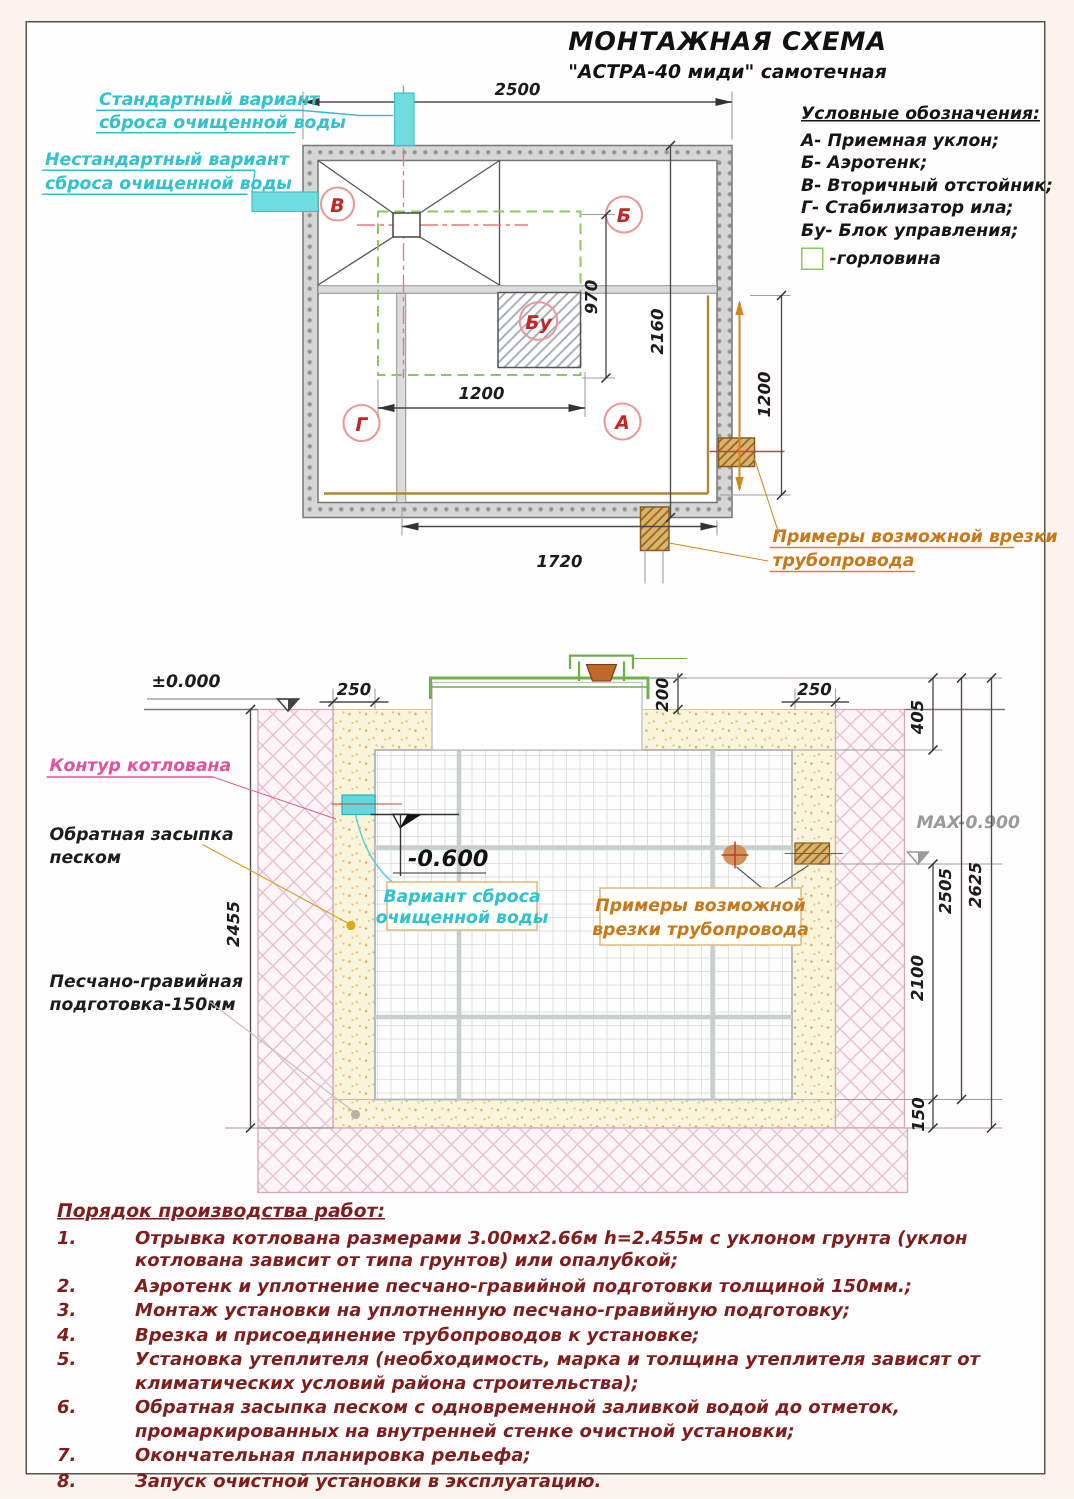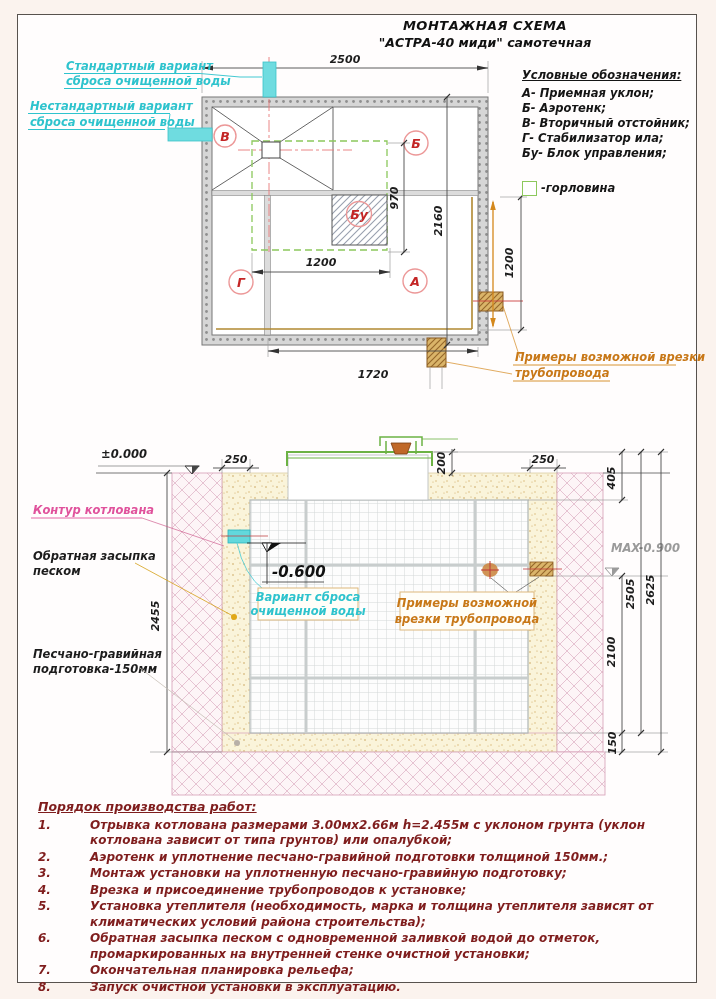--- a/index.html
+++ b/index.html
@@ -6,27 +6,27 @@
   body{width:716px;height:999px;position:relative;background:#fbf3ee;
        font-family:"DejaVu Sans",sans-serif;overflow:hidden;}
   .frame{position:absolute;left:17px;top:14px;width:678px;height:967px;
          background:#fffdfd;border:1.6px solid #57524e;}
   svg.draw{position:absolute;left:0;top:0;width:716px;height:999px;}
   svg text{font-family:"DejaVu Sans",sans-serif;}
 
   
   .title-block{position:absolute;left:330px;top:18px;width:310px;text-align:center;
                color:#111;font-style:italic;font-weight:bold;}
-  .title-l1{font-size:13px;letter-spacing:.5px;}
+  .title-l1{font-size:17px;letter-spacing:.5px;}
   .title-l2{font-size:12.5px;margin-top:2px;}
 
-  .legend{position:absolute;left:522px;top:68px;width:170px;font-style:italic;
+  .legend{position:absolute;left:534px;top:68px;width:170px;font-style:italic;
           font-weight:bold;font-size:11.5px;color:#151515;line-height:15px;}
   .legend-title{text-decoration:underline;margin-bottom:3px;}
-  .legend-neck{display:flex;align-items:center;margin-top:20px;}
+  .legend-neck{display:flex;align-items:center;margin-top:4px;}
   .neck-square{display:inline-block;width:13px;height:13px;border:1.4px solid #8cc85c;
                margin-right:4px;background:#fff;}
 
   .notes{position:absolute;left:33px;top:385px;width:655px;font-style:italic;
          font-weight:bold;font-size:12px;line-height:15.5px;color:#161616;}
   .note{margin-bottom:3px;}
   .note-marker{display:inline-block;width:15px;height:15px;line-height:15px;border-radius:50%;
                border:1.4px solid #ec9898;color:#c42626;font-size:10px;text-align:center;
                margin-right:6px;vertical-align:-2px;}
 

